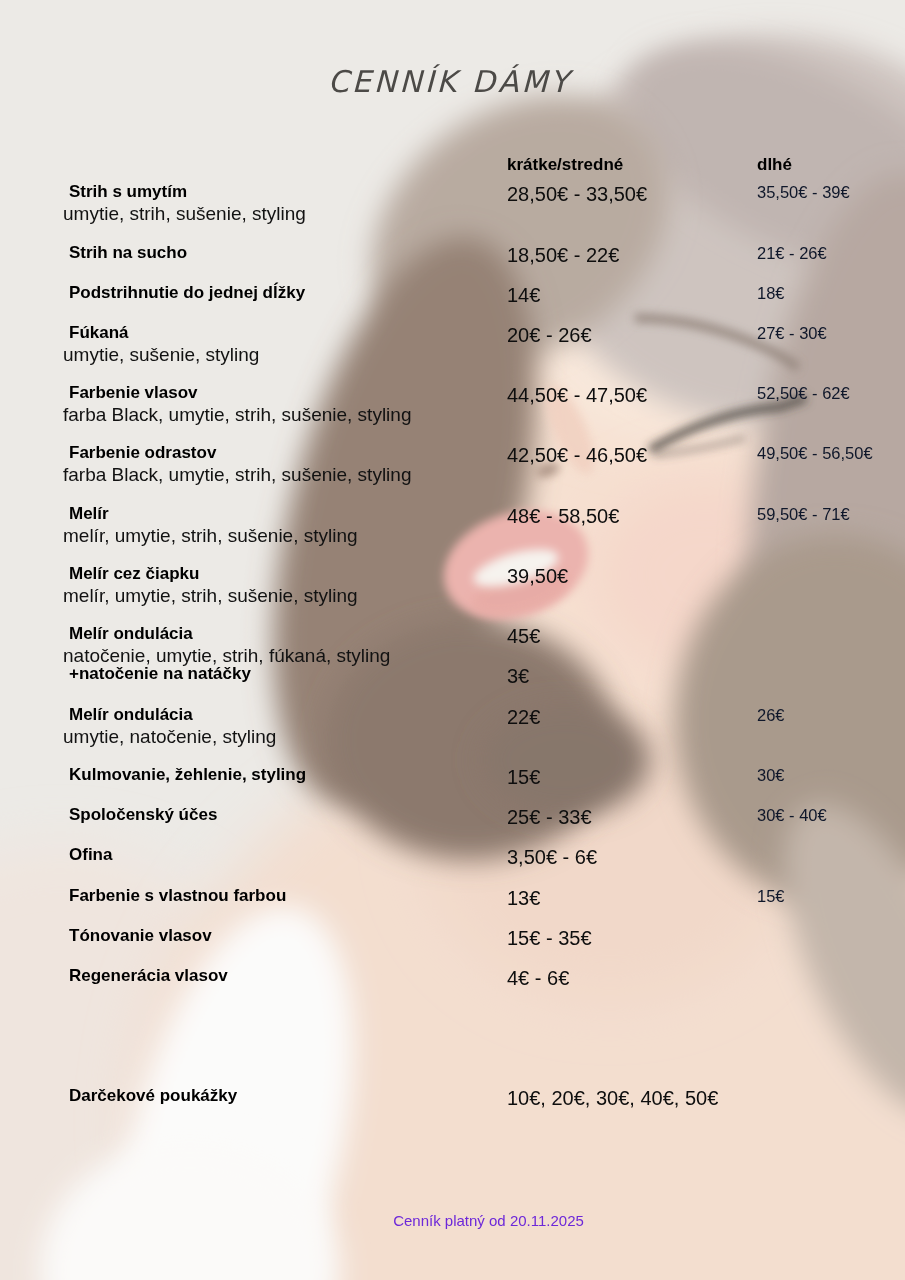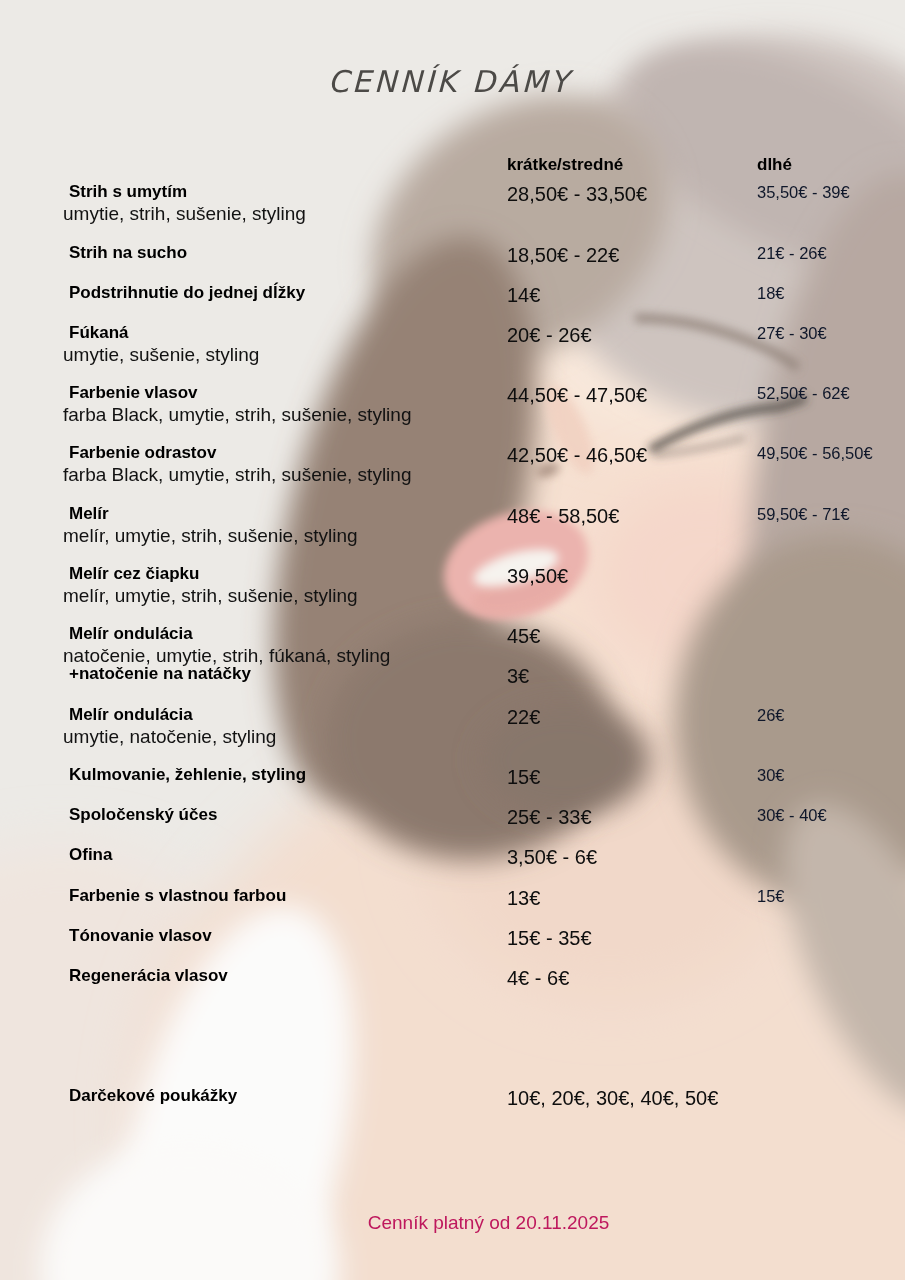--- a/index.html
+++ b/index.html
@@ -25,21 +25,21 @@
     white-space:nowrap;color:#000;margin-left:34px;
   }
   .row .details{
     position:absolute;left:63px;top:21px;font-size:19px;
     white-space:nowrap;color:#121212;
   }
   .row .p1{position:absolute;left:507px;top:1px;font-size:20px;white-space:nowrap;color:#0e0e0e;}
   .row .p2{position:absolute;left:757px;top:1px;font-size:16.5px;white-space:nowrap;color:#0f172a;}
   .footer{
     position:absolute;top:1212px;left:0;right:0;text-align:center;
-    padding-left:72px;font-size:19px;color:#be185d;
+    padding-left:72px;font-size:15px;color:#6d28d9;
   }
 </style>
 </head>
 <body>
 
 <div class="page">
 
   <svg class="bg" width="905" height="1280" viewBox="0 0 905 1280" aria-hidden="true">
     <defs>
       <filter id="b28" x="-60%" y="-60%" width="220%" height="220%">

